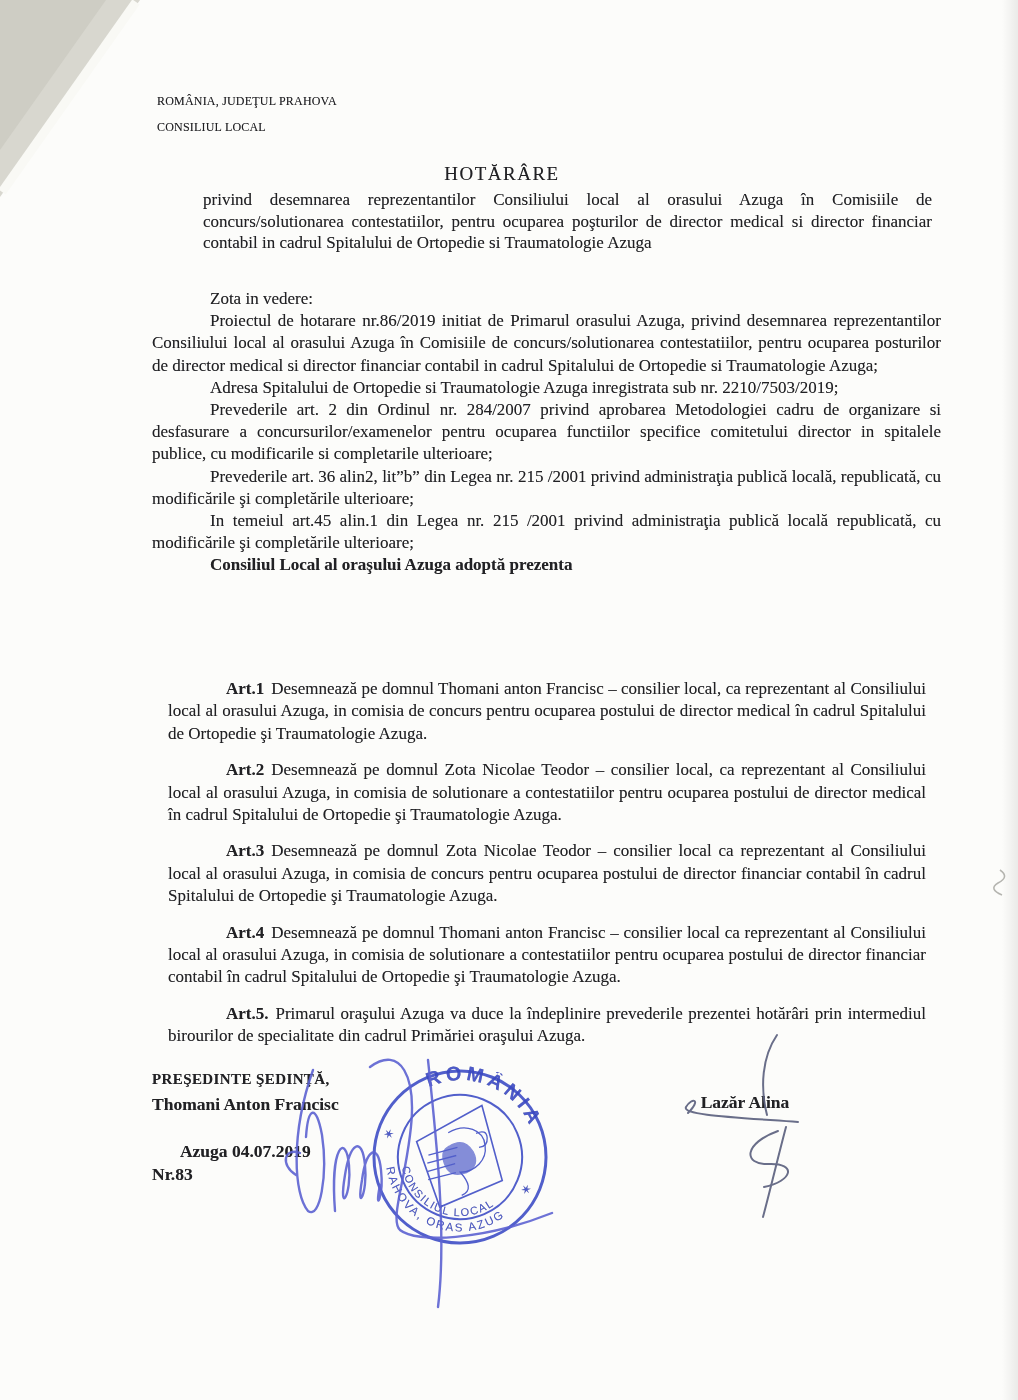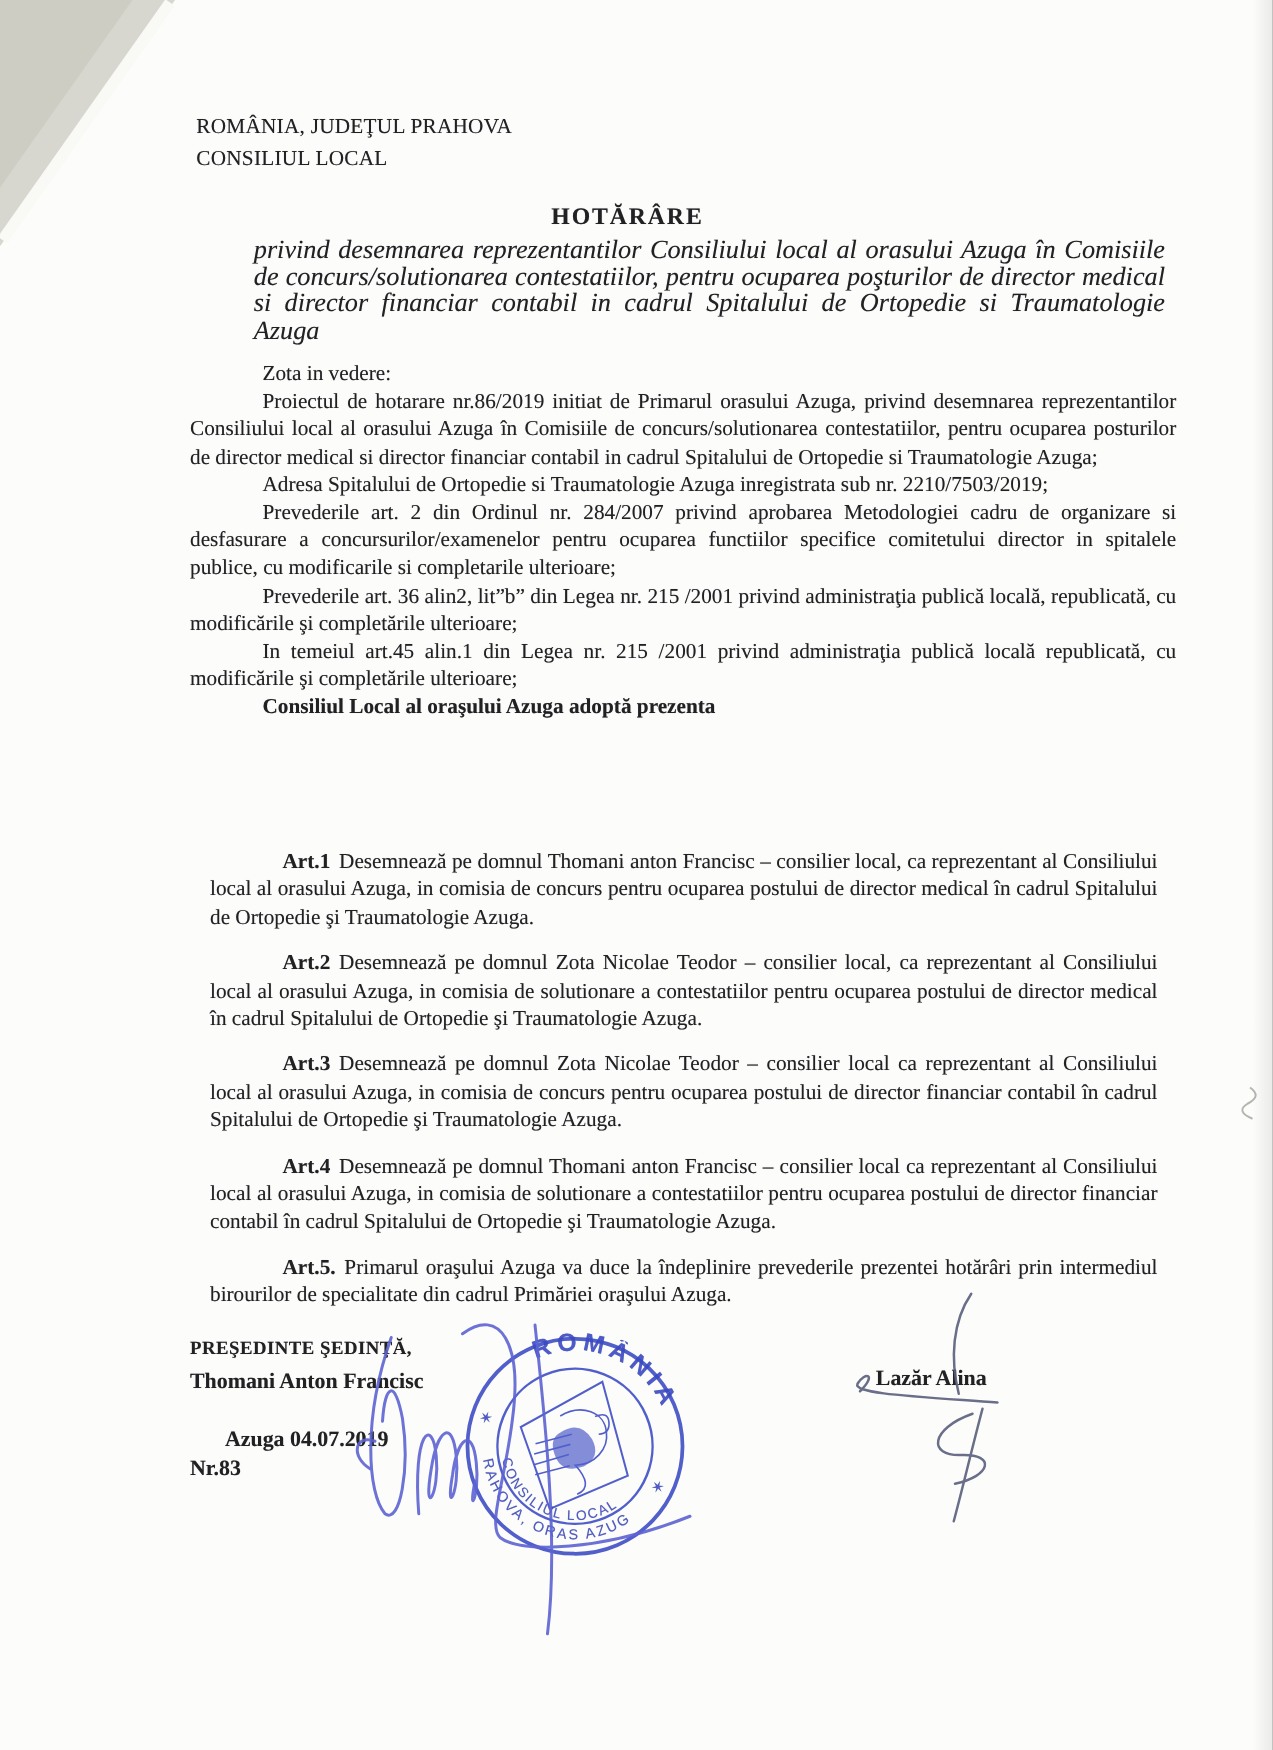--- a/index.html
+++ b/index.html
@@ -5,25 +5,25 @@
   html,body{margin:0;padding:0;background:#9a9a96;}
   .page{
     position:relative;width:1018px;height:1400px;margin:0 auto;
     background:#fcfcfa;overflow:hidden;
     font-family:"Liberation Serif","DejaVu Serif",serif;color:#212124;
     text-shadow:0 0 .6px rgba(40,40,45,.38);
   }
   .page::after{content:"";position:absolute;right:0;top:0;width:16px;height:100%;
     background:linear-gradient(to right,rgba(0,0,0,0),rgba(0,0,0,.07));pointer-events:none;}
   .corner-fold{position:absolute;left:0;top:0;}
-  .authority{position:absolute;left:157px;top:88px;font-size:17px;line-height:26px;letter-spacing:.2px;}
+  .authority{position:absolute;left:157px;top:88px;font-size:12px;line-height:26px;letter-spacing:.2px;}
   .doc-title{position:absolute;left:152px;top:163px;width:700px;text-align:center;
-    font-weight:bold;font-size:19px;letter-spacing:1.5px;}
-  .subtitle{position:absolute;left:203px;top:189px;width:729px;font-size:21px;
-    line-height:21.6px;text-align:justify;font-style:italic;}
+    font-weight:normal;font-size:19px;letter-spacing:1.5px;}
+  .subtitle{position:absolute;left:203px;top:189px;width:729px;font-size:17px;
+    line-height:21.6px;text-align:justify;}
   .preamble{position:absolute;left:152px;top:288px;width:789px;font-size:17px;
     line-height:22.2px;text-align:justify;}
   .preamble p{margin:0;text-indent:58px;}
   .adoption{font-weight:bold;text-indent:40px;margin-top:2px;}
   .decision-heading{position:absolute;left:0;top:614px;width:912px;text-align:center;
     font-weight:bold;font-size:18.5px;letter-spacing:6px;}
   .articles{position:absolute;left:152px;top:678px;width:790px;font-size:17px;
     line-height:22.4px;text-align:justify;}
   .articles p{margin:0 16px 14px;text-indent:58px;}
   .articles b{margin-right:7px;}

